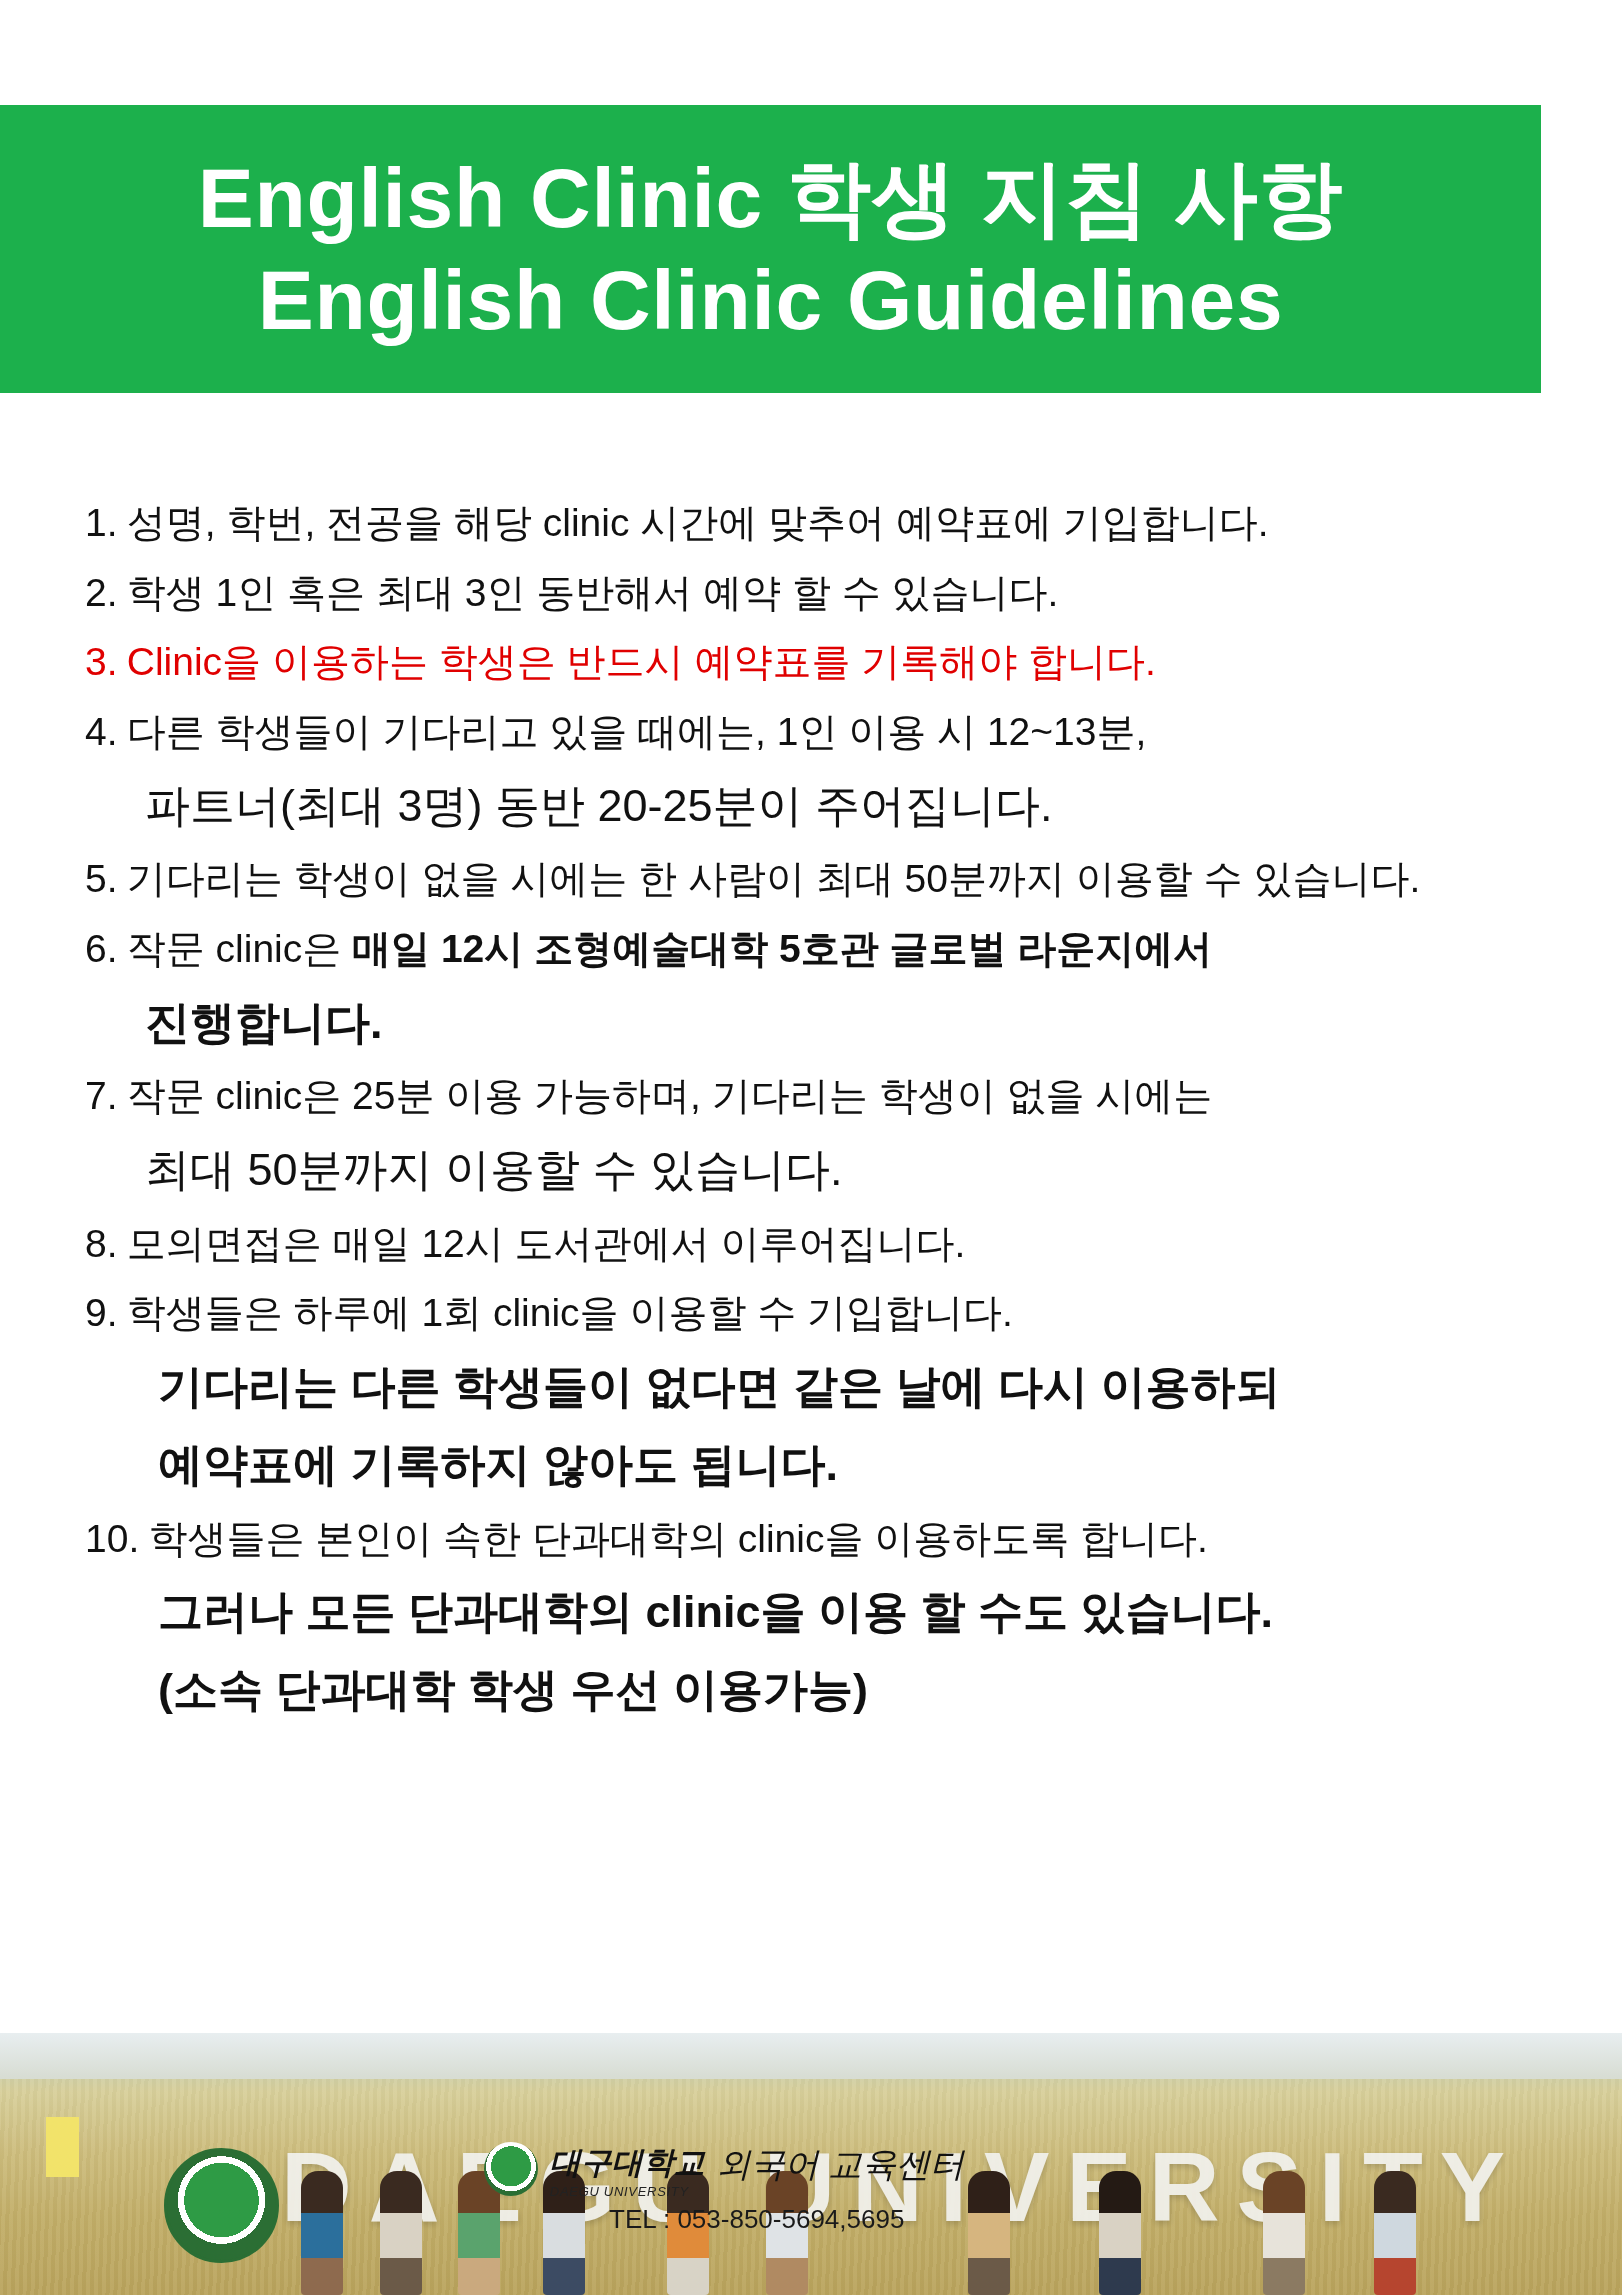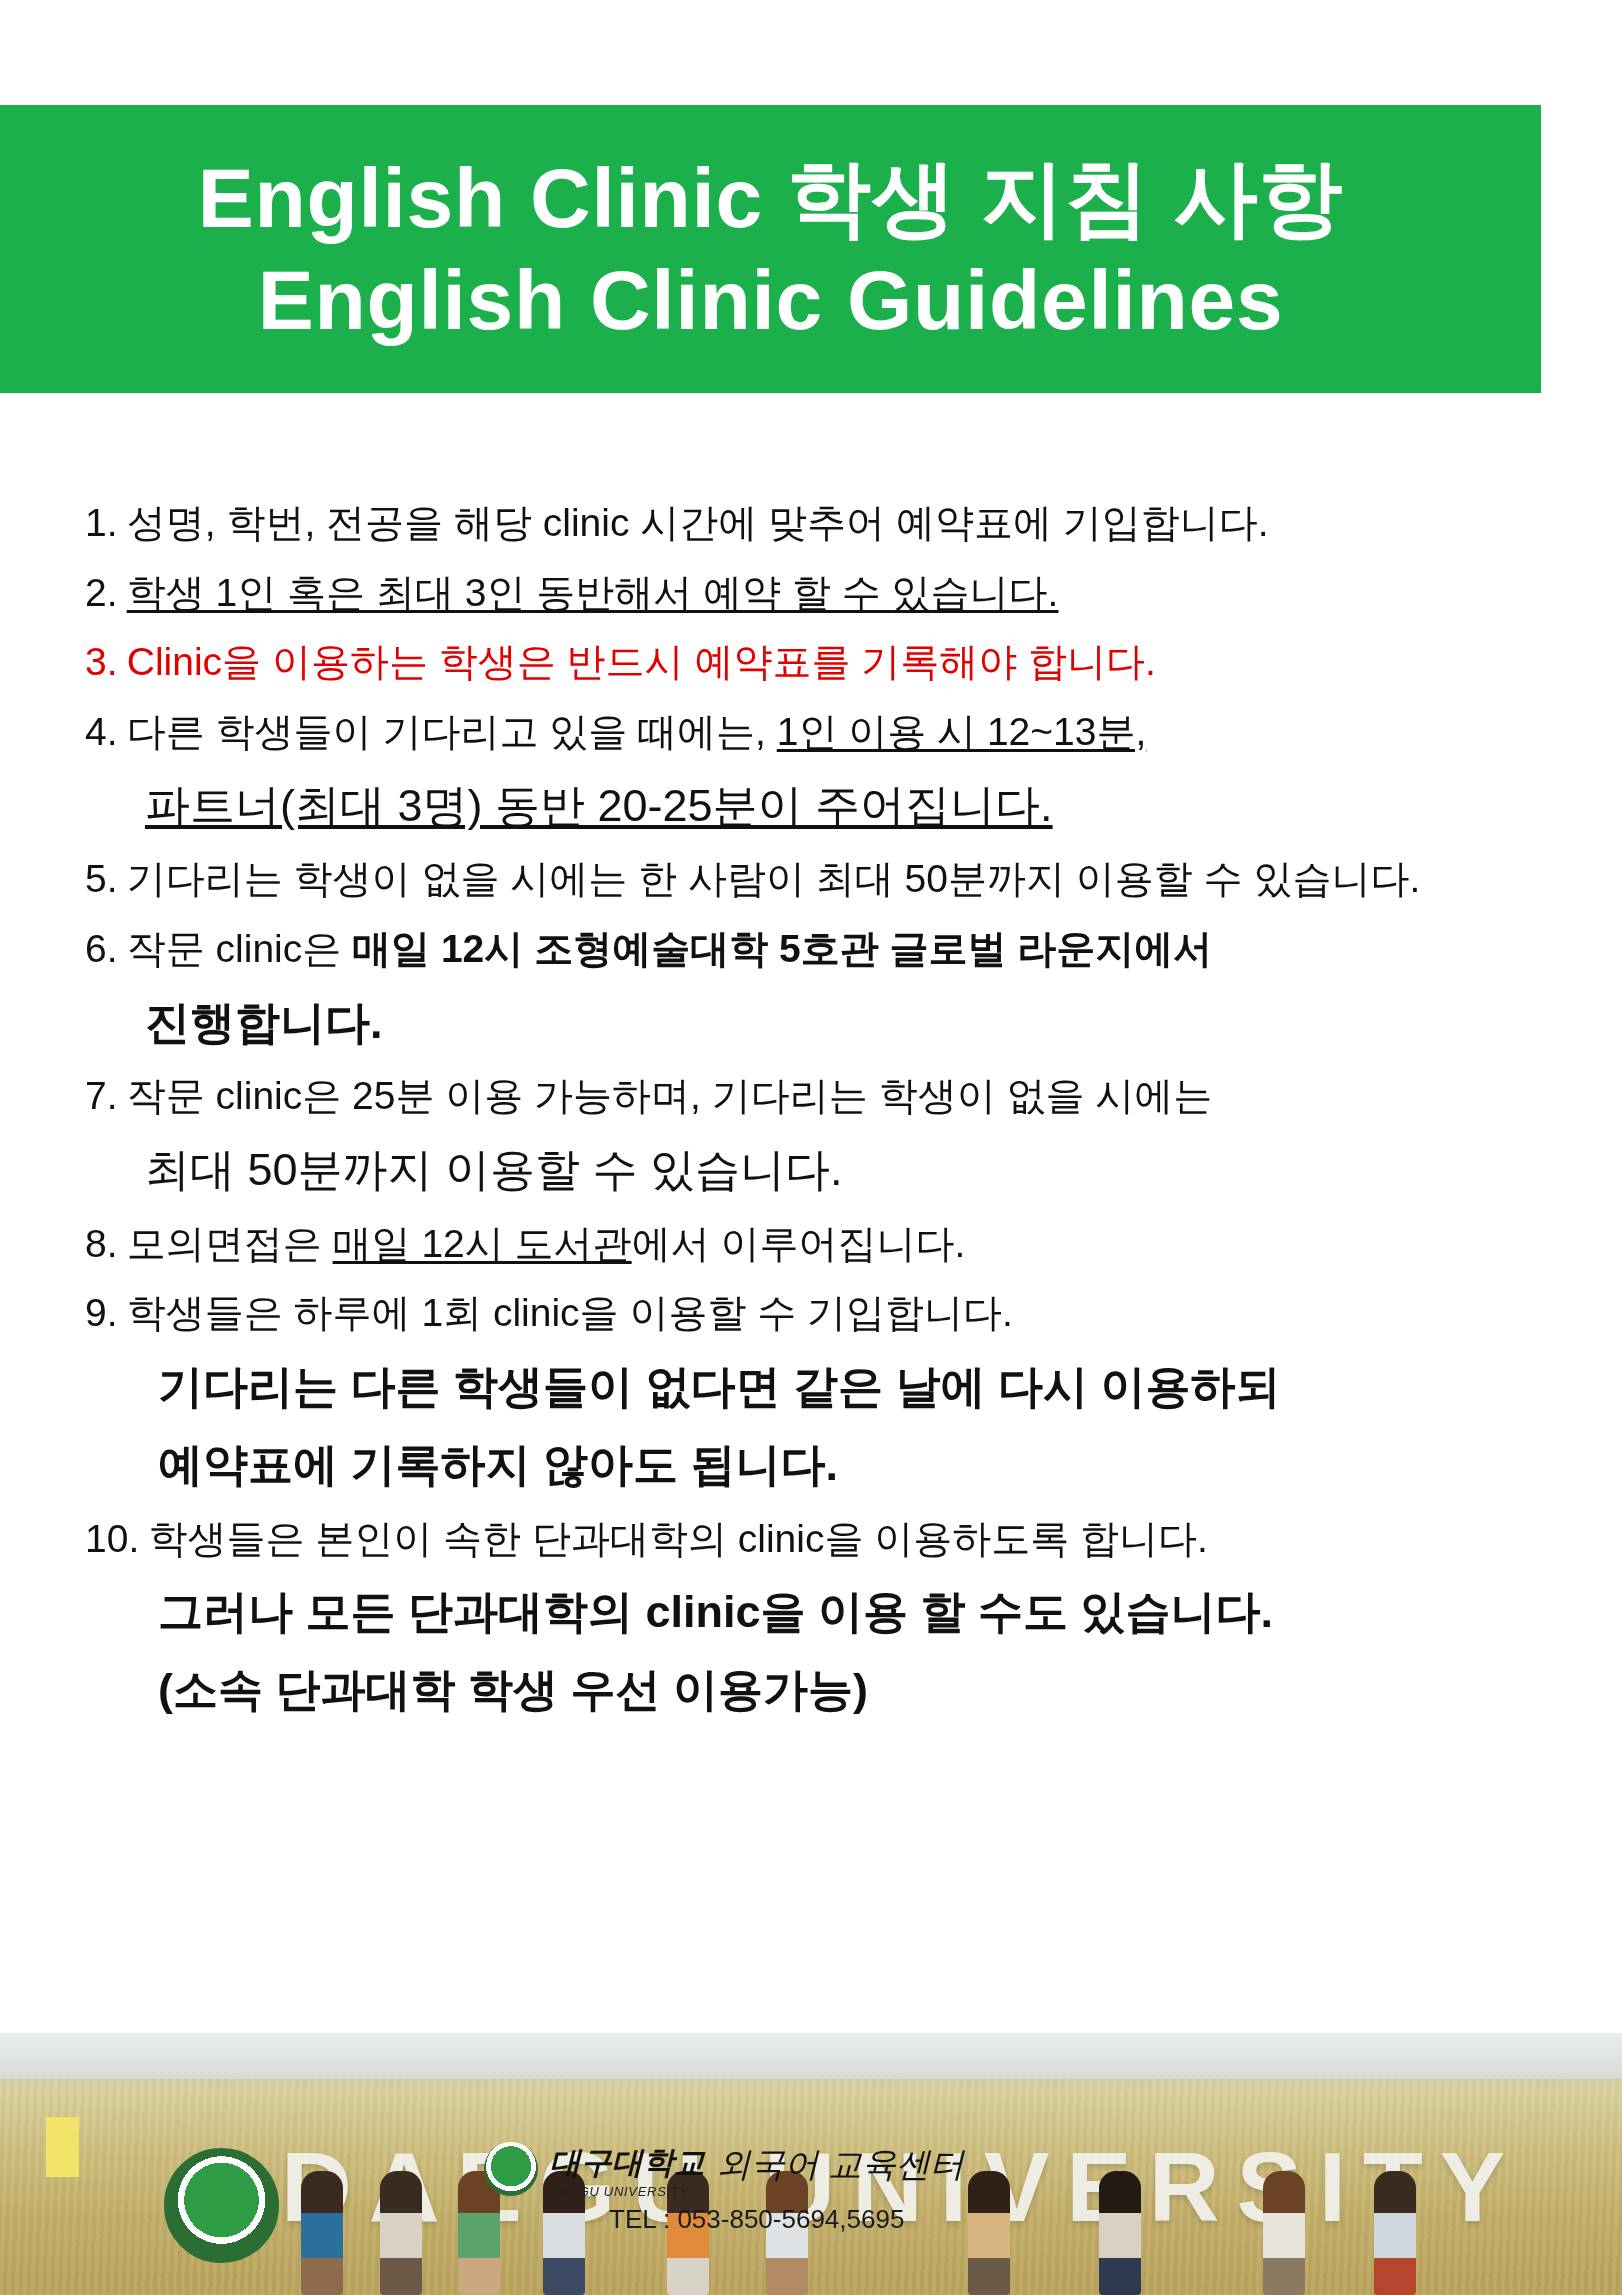--- a/index.html
+++ b/index.html
@@ -63,21 +63,21 @@
     font-size: 39px;
     line-height: 1.35;
   }
   .sub {
     font-size: 45px;
     line-height: 1.35;
     margin-bottom: 17px;
     padding-left: 60px;
   }
   .sub.indent2 { padding-left: 73px; font-weight: bold; }
-  .u { text-decoration: underline; text-underline-offset: 3.9px; }
+  .u { text-underline-offset: 3.9px; }
   .red { color: #e00000; }
   .b { font-weight: bold; }
 
   
   .footer {
     position: absolute;
     left: 0;
     bottom: 0;
     width: 1623px;
     height: 262px;

